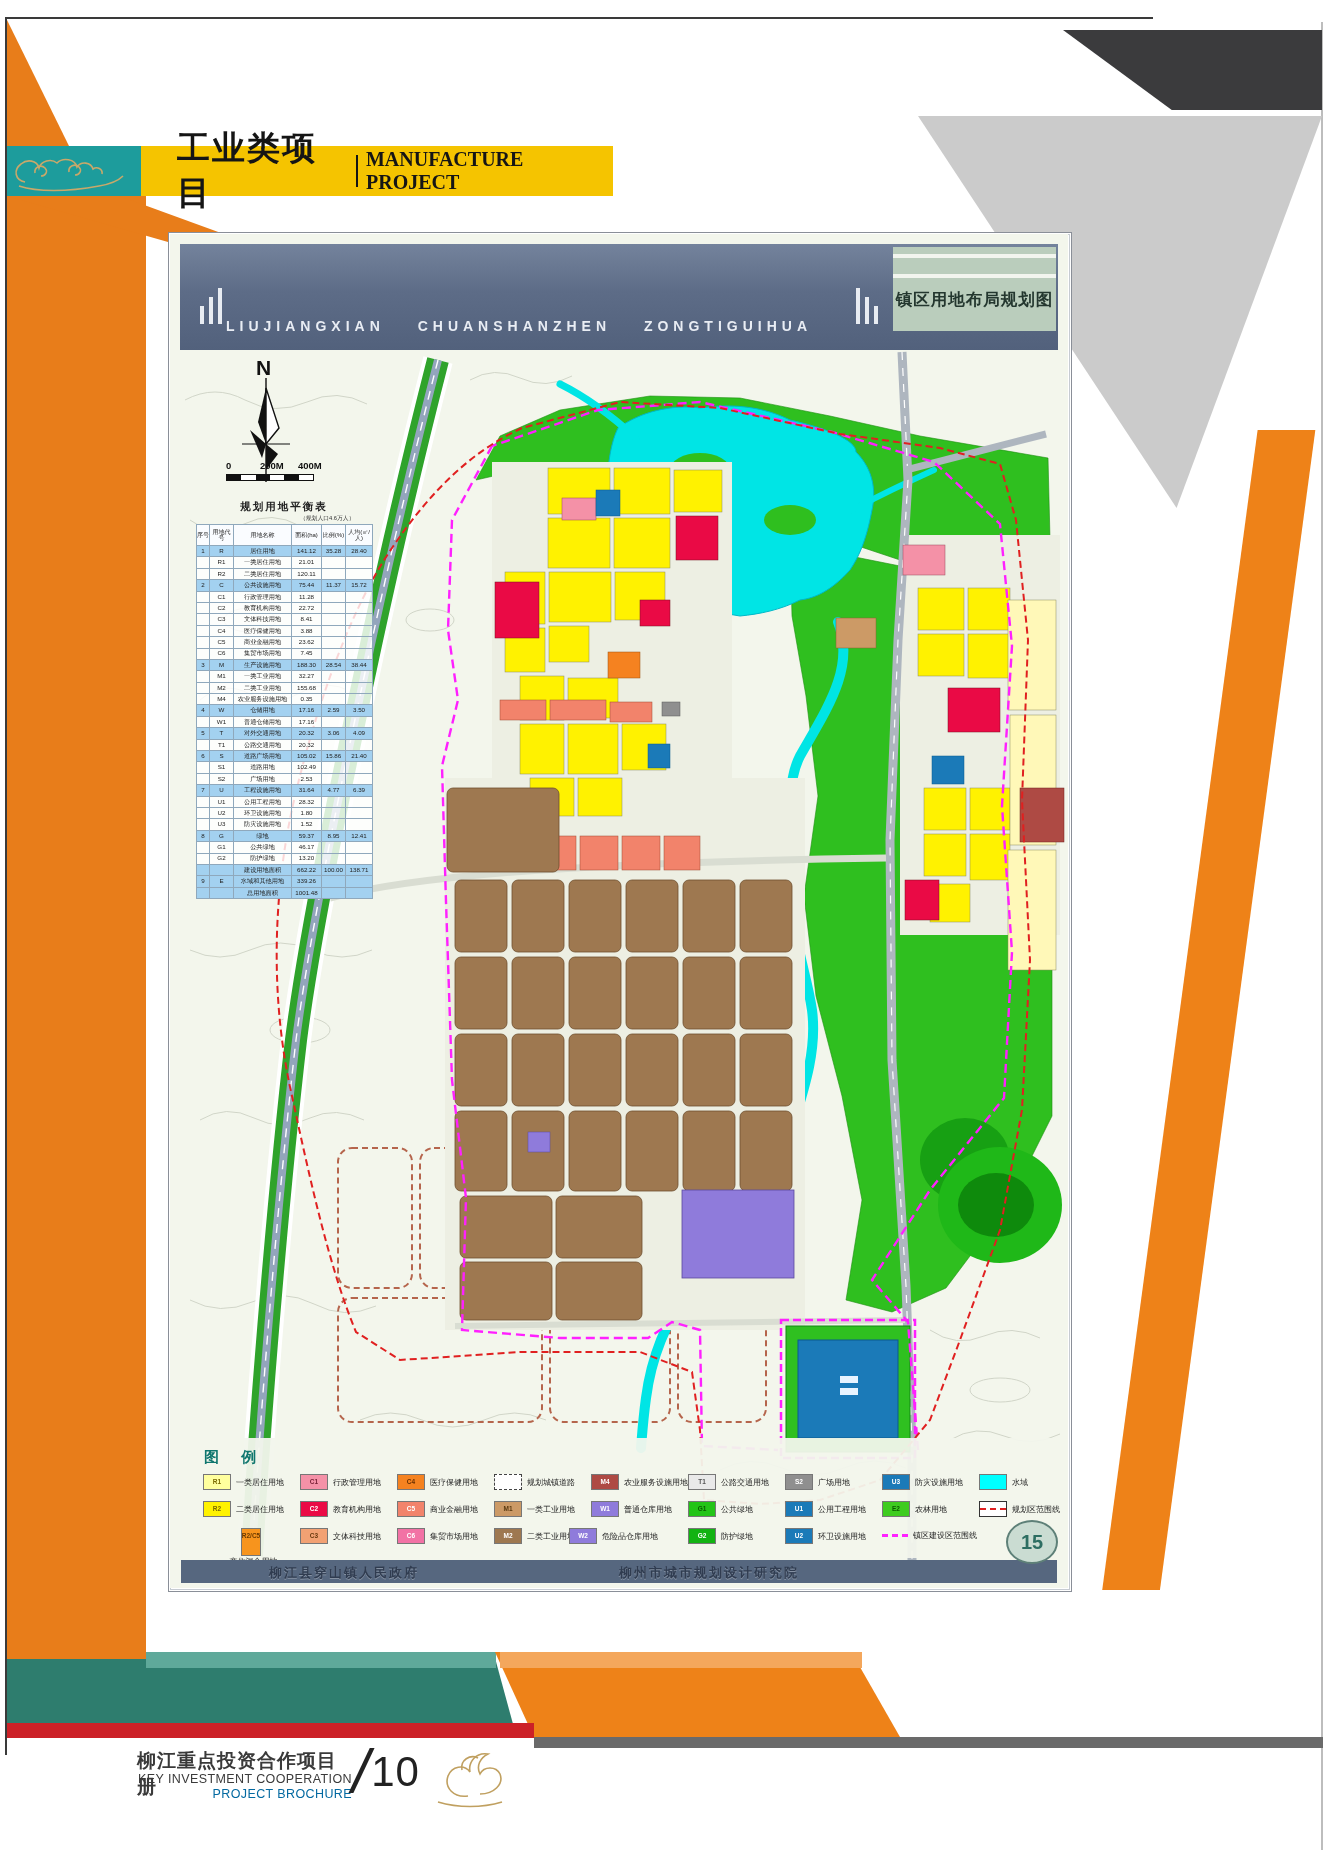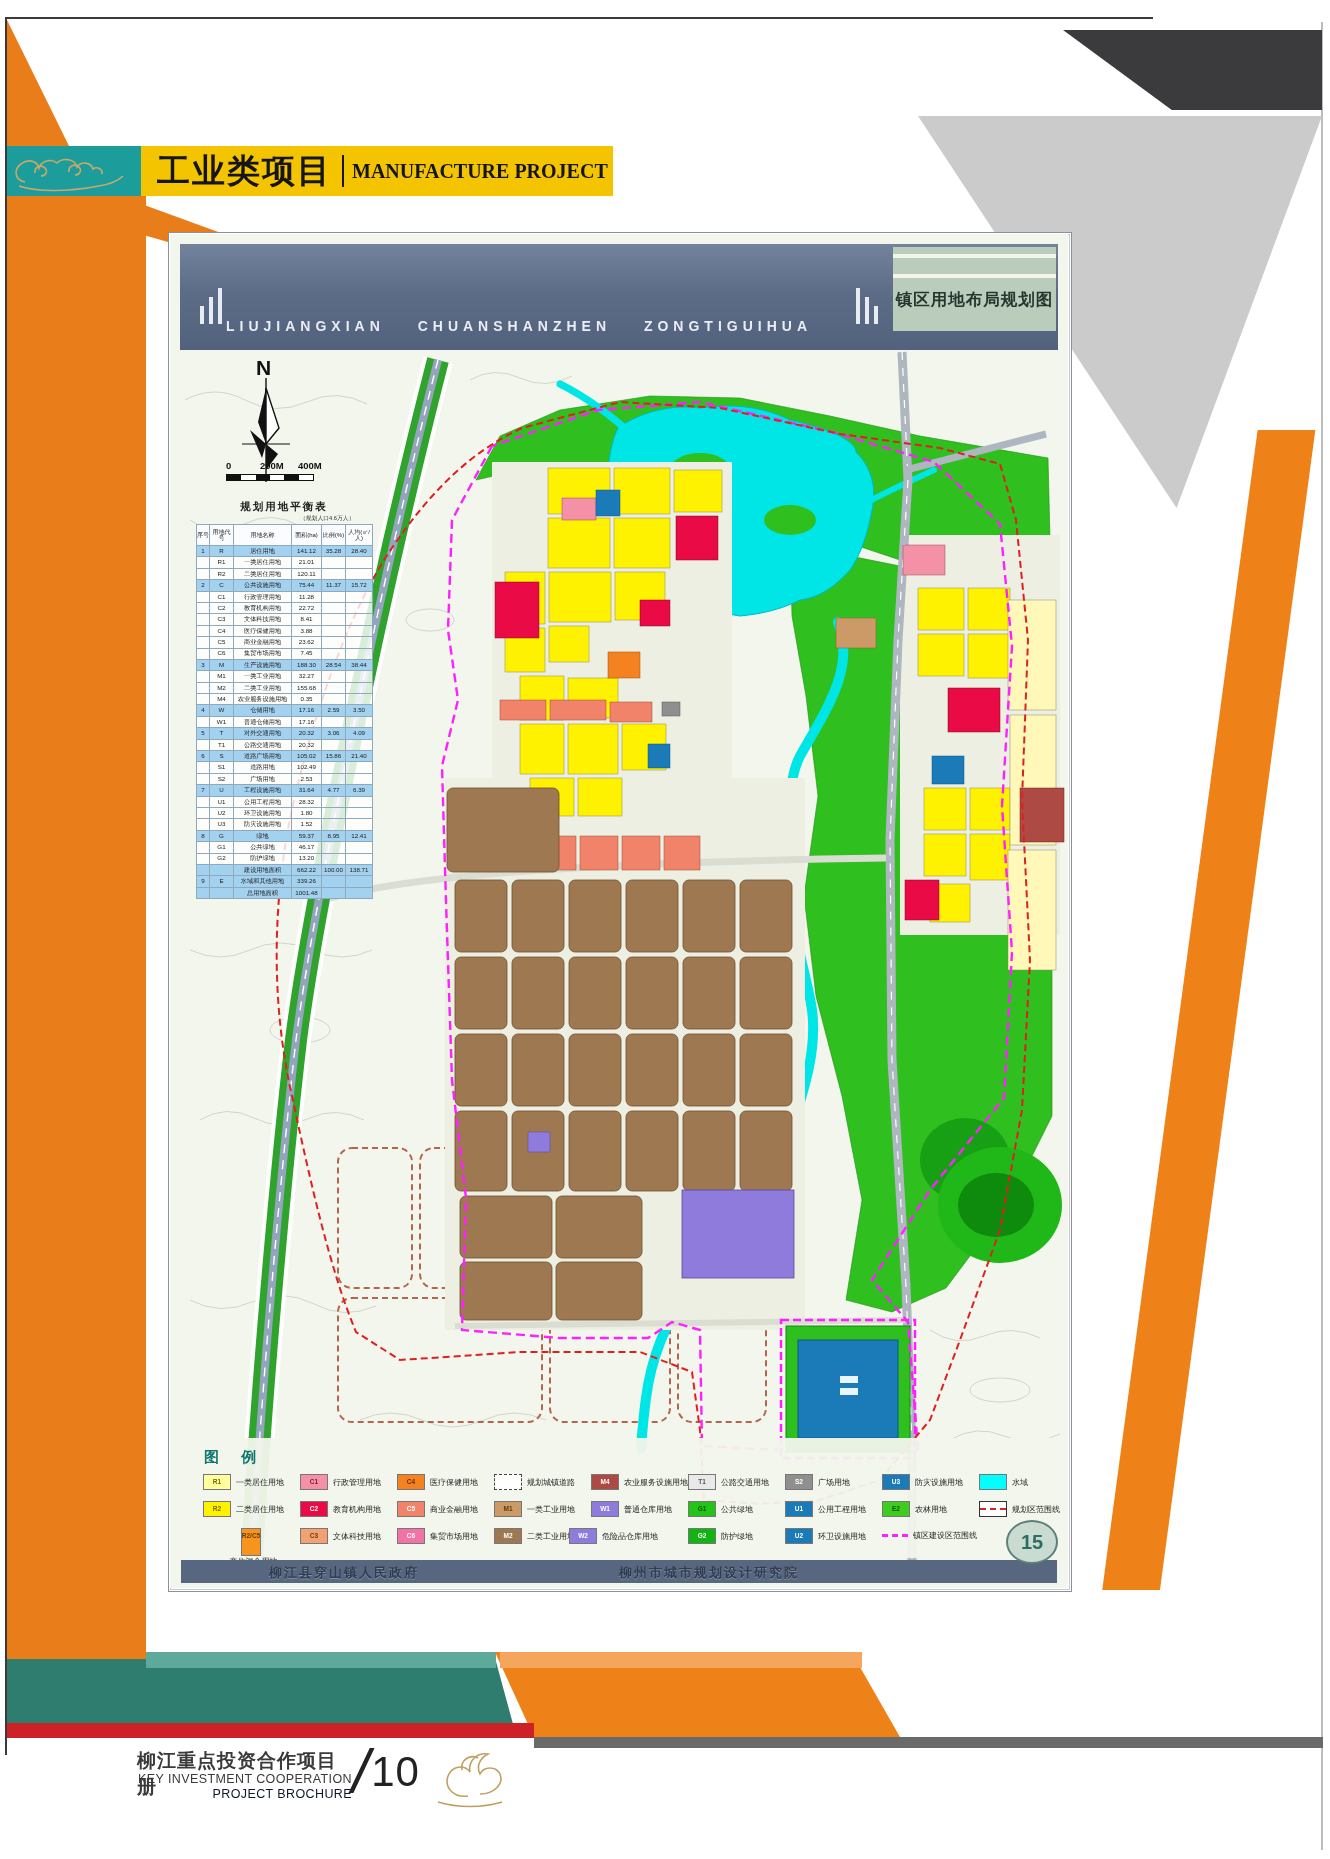--- a/index.html
+++ b/index.html
@@ -11,42 +11,42 @@
   .left-line{left:5px;top:17px;width:2px;height:1738px;background:#3a3a3a;}
   .right-line{left:1321px;top:22px;width:2px;height:1828px;background:#bdbdbd;}
   .orange-tri{left:7px;top:20px;width:62px;height:126px;background:#E87D1A;
       clip-path:polygon(0 0,0 100%,100% 100%);}
   .orange-bar{left:7px;top:196px;width:139px;height:1464px;background:#E87D1A;}
   .orange-wedge{left:7px;top:196px;width:250px;height:50px;background:#E87D1A;
       clip-path:polygon(0 0,45% 0,100% 100%,70% 100%);}
   .teal-block{left:7px;top:146px;width:134px;height:50px;background:#1D9C9C;}
   .banner{left:141px;top:146px;width:472px;height:50px;background:#F5C400;
       display:flex;align-items:center;padding-left:16px;box-sizing:border-box;}
-  .banner-cn{font-size:33px;font-weight:900;color:#151515;letter-spacing:2px;}
+  .banner-cn{font-size:33px;font-weight:900;color:#151515;letter-spacing:2px;margin-left:20px;}
   .banner-div{width:2px;height:32px;background:#151515;margin:0 8px 0 10px;}
   .banner-en{font-family:"Liberation Serif","DejaVu Serif",serif;font-size:20px;font-weight:700;color:#151515;}
   .dark-band{left:1063px;top:30px;width:259px;height:80px;background:#3B3B3D;
       clip-path:polygon(0 0,100% 0,100% 100%,42% 100%);}
   .gray-tri{left:918px;top:116px;width:404px;height:392px;background:#CBCBCB;
       clip-path:polygon(0 0,100% 0,64% 100%);}
   .orange-diag{left:1100px;top:430px;width:222px;height:1160px;background:#EE8218;
       clip-path:polygon(71% 0,97% 0,27% 100%,1% 100%);}
   
   .teal-band{left:7px;top:1659px;width:506px;height:65px;background:#2E7D6E;
       clip-path:polygon(0 0,96.5% 0,100% 100%,0 100%);}
   .teal-light{left:146px;top:1652px;width:350px;height:16px;background:#5FA99A;}
   .orange-para{left:495px;top:1652px;width:405px;height:85px;background:#EE8218;
       clip-path:polygon(0 0,88% 0,100% 100%,9.6% 100%);}
   .orange-light{left:500px;top:1652px;width:362px;height:16px;background:#F4A75C;}
   .red-strip{left:7px;top:1723px;width:527px;height:15px;background:#CC2127;}
   .gray-bar{left:534px;top:1737px;width:789px;height:11px;background:#6A6A6A;}
   
   .bf-cn{left:137px;top:1748px;width:215px;font-size:19px;font-weight:700;color:#3A3A3A;letter-spacing:1px;}
   .bf-en1{left:100px;top:1772px;width:252px;font-size:12.5px;color:#3A3A3A;text-align:right;letter-spacing:.4px;}
-  .bf-en2{left:100px;top:1787px;width:252px;font-size:12.5px;color:#0f172a;text-align:right;letter-spacing:.4px;}
+  .bf-en2{left:100px;top:1787px;width:252px;font-size:12.5px;color:#0369a1;text-align:right;letter-spacing:.4px;}
   .bf-num{left:352px;top:1742px;display:flex;align-items:flex-start;color:#222;}
   .bf-slash{font-size:62px;font-weight:400;line-height:58px;font-style:italic;}
   .bf-ten{font-size:42px;font-weight:500;line-height:60px;margin-left:2px;letter-spacing:1px;}
   
   .sheet{left:168px;top:232px;width:902px;height:1358px;background:#fff;
       border:1px solid #8A8F98;box-shadow:inset 0 0 0 1px #fff, inset 0 0 0 2px #C6CBD2;z-index:3;}
   .titlebar{left:180px;top:244px;width:878px;height:106px;
       background:linear-gradient(180deg,#74839C 0%,#5D6C87 45%,#52617C 100%);z-index:4;}
   .tbars{position:absolute;display:flex;align-items:flex-end;gap:5px;}
   .tbars i{display:block;width:4px;background:#E8ECF2;}

